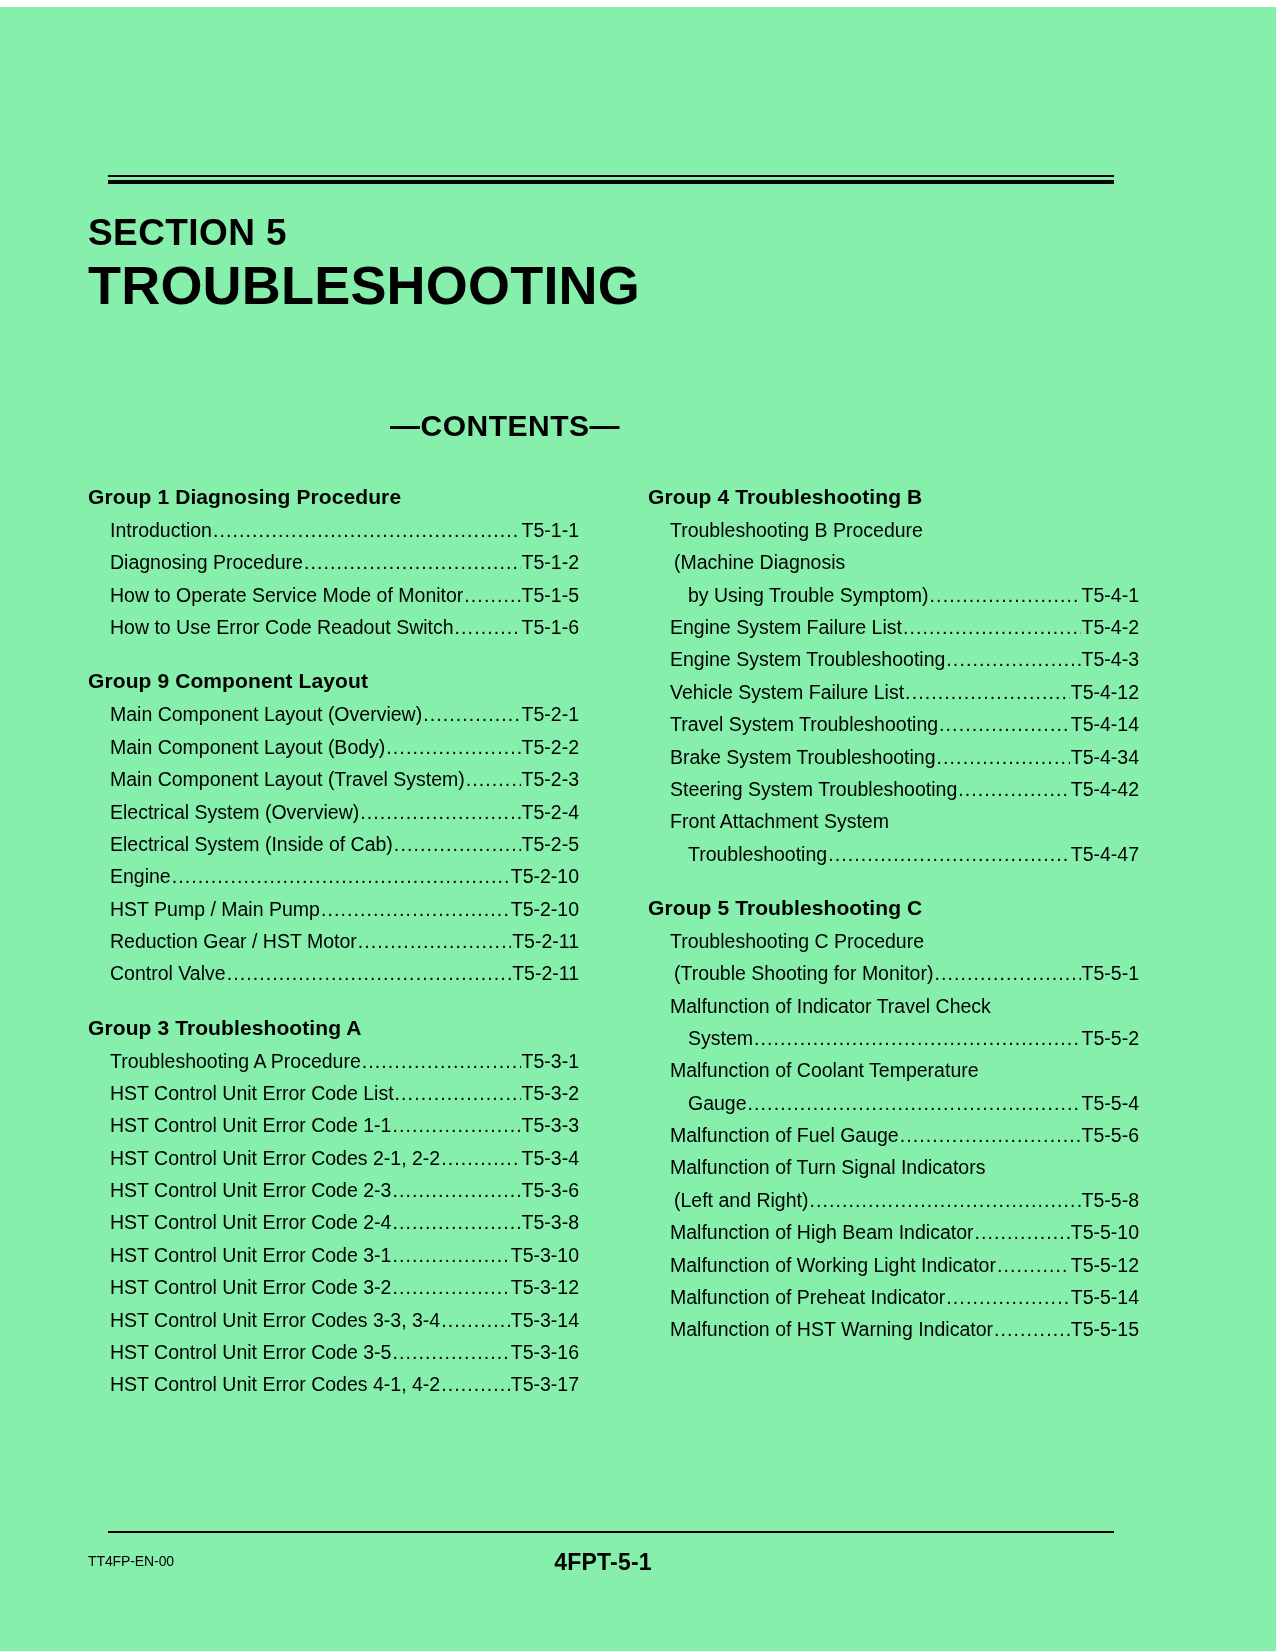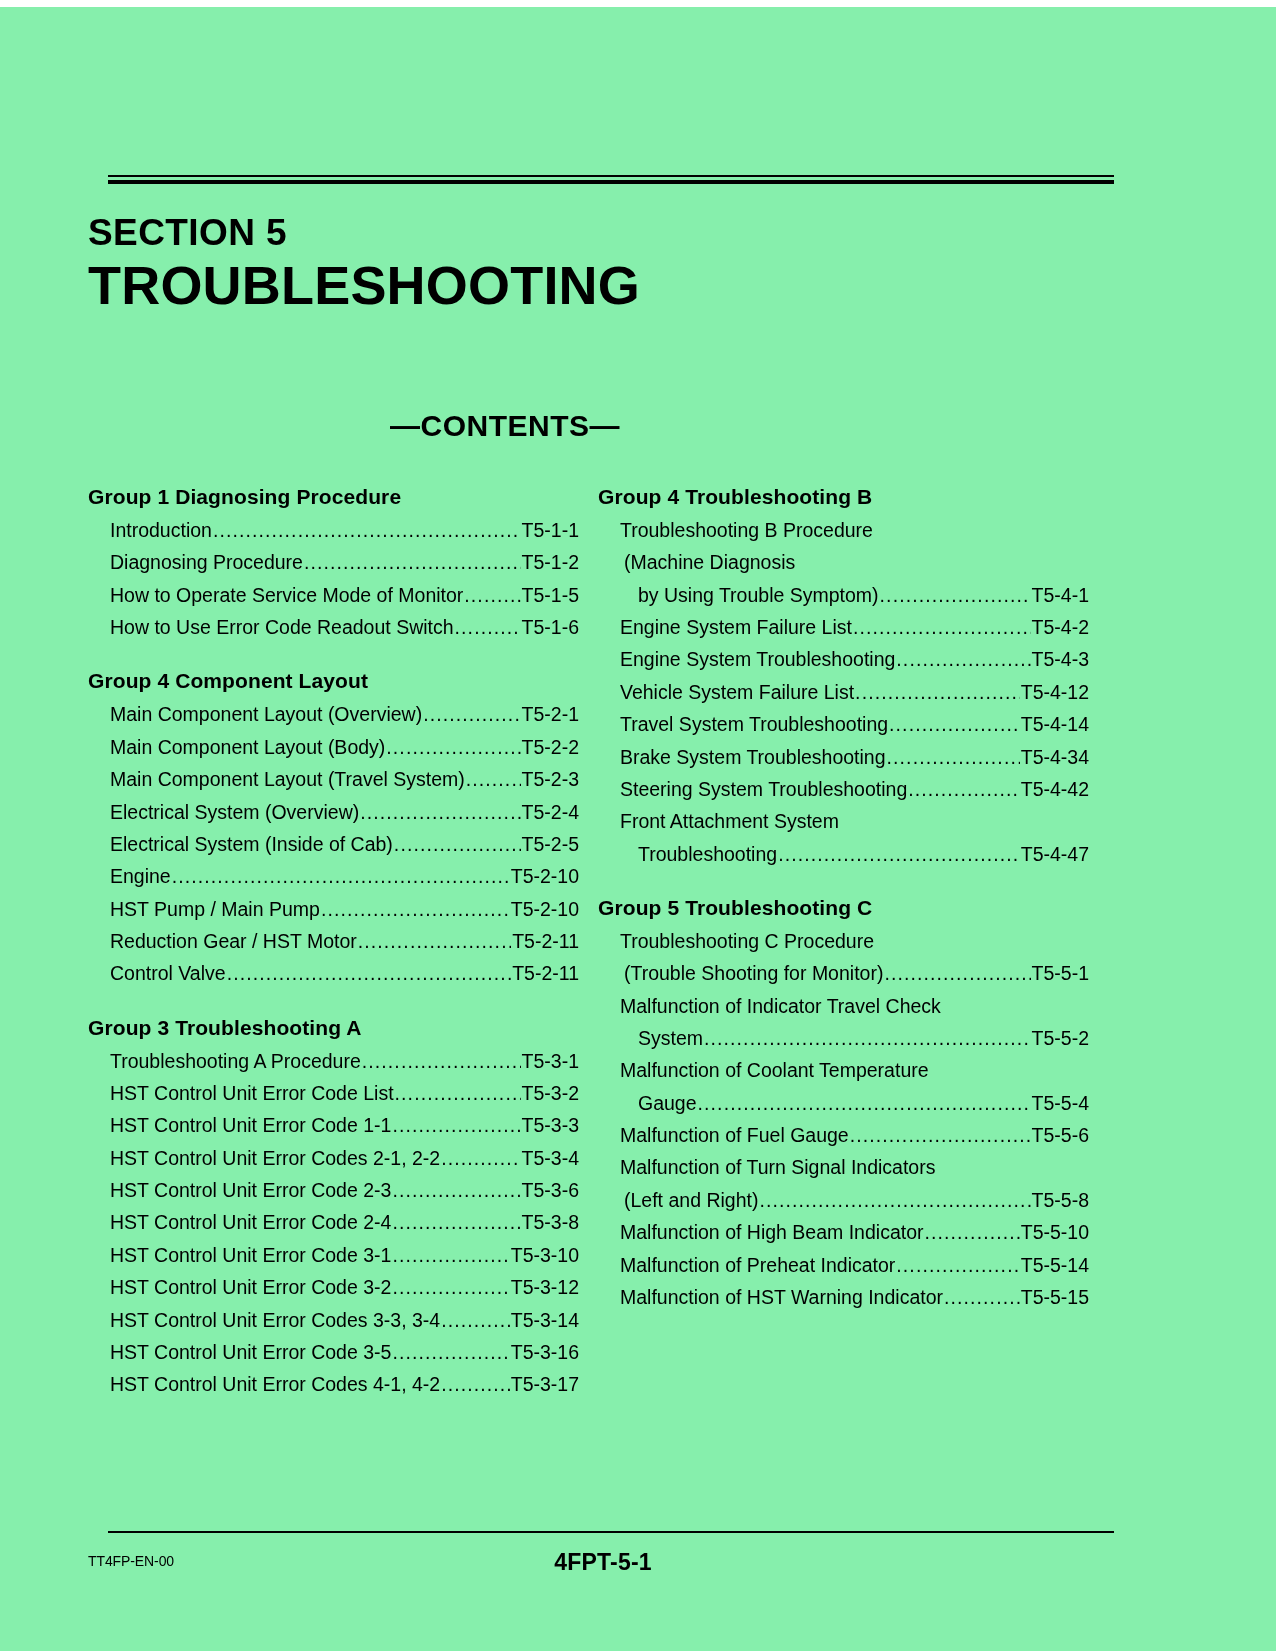--- a/index.html
+++ b/index.html
@@ -77,21 +77,21 @@
     letter-spacing: 0.5px;
   }
 
   
   .columns {
     position: absolute;
     left: 88px;
     top: 478px;
     width: 1030px;
     display: flex;
-    gap: 19px;
+    gap: 69px;
   }
   .col {
     width: 491px;
     flex: 0 0 491px;
   }
 
   .group {
     margin-bottom: 26px;
   }
   .group:last-child { margin-bottom: 0; }
@@ -209,21 +209,21 @@
             <span class="leader"></span>
             <span class="entry-page">T5-1-5</span>
           </div>
           <div class="entry">
             <span class="entry-label">How to Use Error Code Readout Switch</span>
             <span class="leader"></span>
             <span class="entry-page">T5-1-6</span>
           </div>
         </div>
         <div class="group">
-          <div class="group-title">Group 4 Component Layout</div>
+          <div class="group-title">Group 9 Component Layout</div>
           <div class="entry">
             <span class="entry-label">Main Component Layout (Overview)</span>
             <span class="leader"></span>
             <span class="entry-page">T5-2-1</span>
           </div>
           <div class="entry">
             <span class="entry-label">Main Component Layout (Body)</span>
             <span class="leader"></span>
             <span class="entry-page">T5-2-2</span>
           </div>
@@ -413,20 +413,25 @@
             <span class="entry-label">(Left and Right)</span>
             <span class="leader"></span>
             <span class="entry-page">T5-5-8</span>
           </div>
           <div class="entry">
             <span class="entry-label">Malfunction of High Beam Indicator</span>
             <span class="leader"></span>
             <span class="entry-page">T5-5-10</span>
           </div>
           <div class="entry">
+            <span class="entry-label">Malfunction of Working Light Indicator</span>
+            <span class="leader"></span>
+            <span class="entry-page">T5-5-12</span>
+          </div>
+          <div class="entry">
             <span class="entry-label">Malfunction of Preheat Indicator</span>
             <span class="leader"></span>
             <span class="entry-page">T5-5-14</span>
           </div>
           <div class="entry">
             <span class="entry-label">Malfunction of HST Warning Indicator</span>
             <span class="leader"></span>
             <span class="entry-page">T5-5-15</span>
           </div>
         </div>

